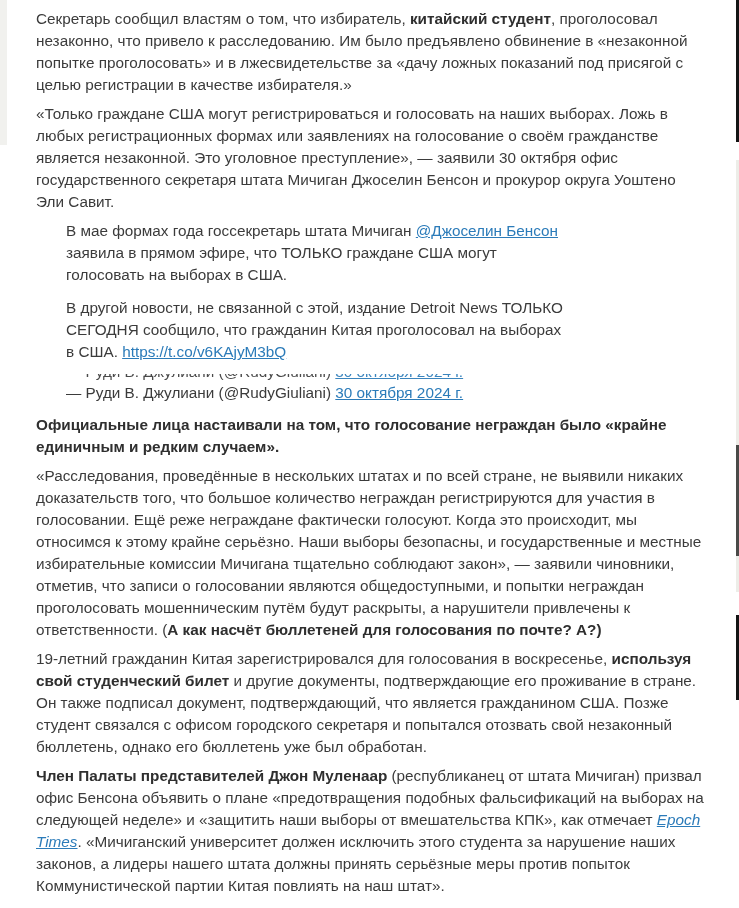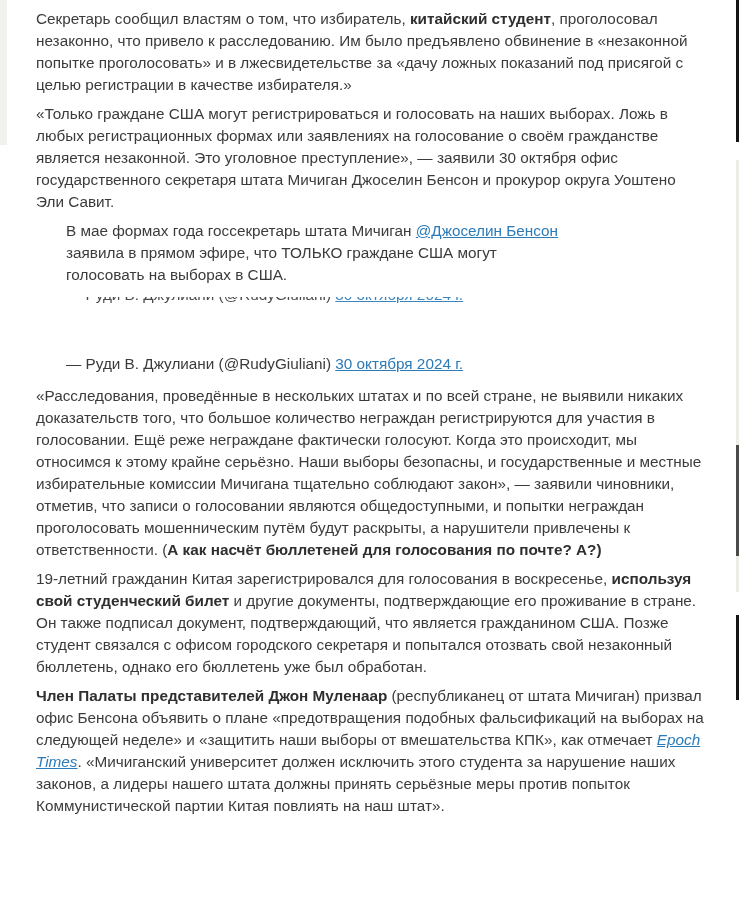--- a/index.html
+++ b/index.html
@@ -24,44 +24,46 @@
     margin:4px 0 10px 30px;
     padding:0;border:none;
     width:497px;
   }
   blockquote.tweet p{margin:0 0 11px 0;}
   .attr-ghost{
     height:8px;overflow:hidden;
     opacity:.92;
   }
   .attr-ghost .attr-inner{display:block;margin-top:-13px;line-height:22px;}
-  .attr-line{line-height:22px;margin-top:48px;}
+  .attr-line{line-height:22px;}
   
   .edge-left{position:absolute;left:0;top:0;width:7px;height:145px;}
   .edge-r-top{position:absolute;right:0;top:0;width:3px;height:142px;}
   .scroll-track{position:absolute;right:0;top:160px;width:3px;height:432px;}
   .scroll-thumb{position:absolute;right:0;top:445px;width:3px;height:111px;cursor:default;}
   .edge-r-bottom{position:absolute;right:0;top:615px;width:3px;height:85px;}
 </style>
 </head>
 <body>
 
 <div class="page">
   <div class="edge-left" style="background: rgb(241, 241, 238);"></div>
 
   <div class="content" id="article-content">
       <p><span>Секретарь сообщил властям о том, что избиратель, </span><b>китайский студент</b><span>, проголосовал незаконно, что привело к расследованию. Им было предъявлено обвинение в «незаконной попытке проголосовать» и в лжесвидетельстве за «дачу ложных показаний под присягой с целью регистрации в качестве избирателя.»</span></p>
       <p><span>«Только граждане США могут регистрироваться и голосовать на наших выборах. Ложь в любых регистрационных формах или заявлениях на голосование о своём гражданстве является незаконной. Это уголовное преступление», — заявили 30 октября офис государственного секретаря штата Мичиган Джоселин Бенсон и прокурор округа Уоштено Эли Савит.</span></p>
       <blockquote class="tweet">
         <p><span>В мае формах года госсекретарь штата Мичиган </span><a href="#">@Джоселин Бенсон</a><span> заявила в прямом эфире, что ТОЛЬКО граждане США могут голосовать на выборах в США.</span></p>
+        <p><span>В другой новости, не связанной с этой, издание Detroit News ТОЛЬКО СЕГОДНЯ сообщило, что гражданин Китая проголосовал на выборах в США. </span><a href="#">https://t.co/v6KAjyM3bQ</a></p>
         <div class="attr-ghost">
           <span class="attr-inner"><span>— Руди В. Джулиани (@RudyGiuliani) </span><a href="#">30 октября 2024 г.</a></span>
         </div>
         <div class="attr-line"><span>— Руди В. Джулиани (@RudyGiuliani) </span><a href="#">30 октября 2024 г.</a></div>
       </blockquote>
+      <p><b>Официальные лица настаивали на том, что голосование неграждан было «крайне единичным и редким случаем».</b></p>
       <p><span>«Расследования, проведённые в нескольких штатах и по всей стране, не выявили никаких доказательств того, что большое количество неграждан регистрируются для участия в голосовании. Ещё реже неграждане фактически голосуют. Когда это происходит, мы относимся к этому крайне серьёзно. Наши выборы безопасны, и государственные и местные избирательные комиссии Мичигана тщательно соблюдают закон», — заявили чиновники, отметив, что записи о голосовании являются общедоступными, и попытки неграждан проголосовать мошенническим путём будут раскрыты, а нарушители привлечены к ответственности. (</span><b>А как насчёт бюллетеней для голосования по почте? А?)</b></p>
       <p><span>19-летний гражданин Китая зарегистрировался для голосования в воскресенье, </span><b>используя свой студенческий билет</b><span> и другие документы, подтверждающие его проживание в стране. Он также подписал документ, подтверждающий, что является гражданином США. Позже студент связался с офисом городского секретаря и попытался отозвать свой незаконный бюллетень, однако его бюллетень уже был обработан.</span></p>
       <p><b>Член Палаты представителей Джон Муленаар</b><span> (республиканец от штата Мичиган) призвал офис Бенсона объявить о плане «предотвращения подобных фальсификаций на выборах на следующей неделе» и «защитить наши выборы от вмешательства КПК», как отмечает </span><a href="#" class="em">Epoch Times</a><span>. «Мичиганский университет должен исключить этого студента за нарушение наших законов, а лидеры нашего штата должны принять серьёзные меры против попыток Коммунистической партии Китая повлиять на наш штат».</span></p>
     </div>
 
   <div class="edge-r-top" style="background: rgb(20, 20, 20);"></div>
   <div class="scroll-track" style="background: rgb(237, 237, 232);"></div>
   <div class="scroll-thumb" style="background: rgb(74, 74, 72);"></div>
   <div class="edge-r-bottom" style="background: rgb(20, 20, 20);"></div>
 </div>

